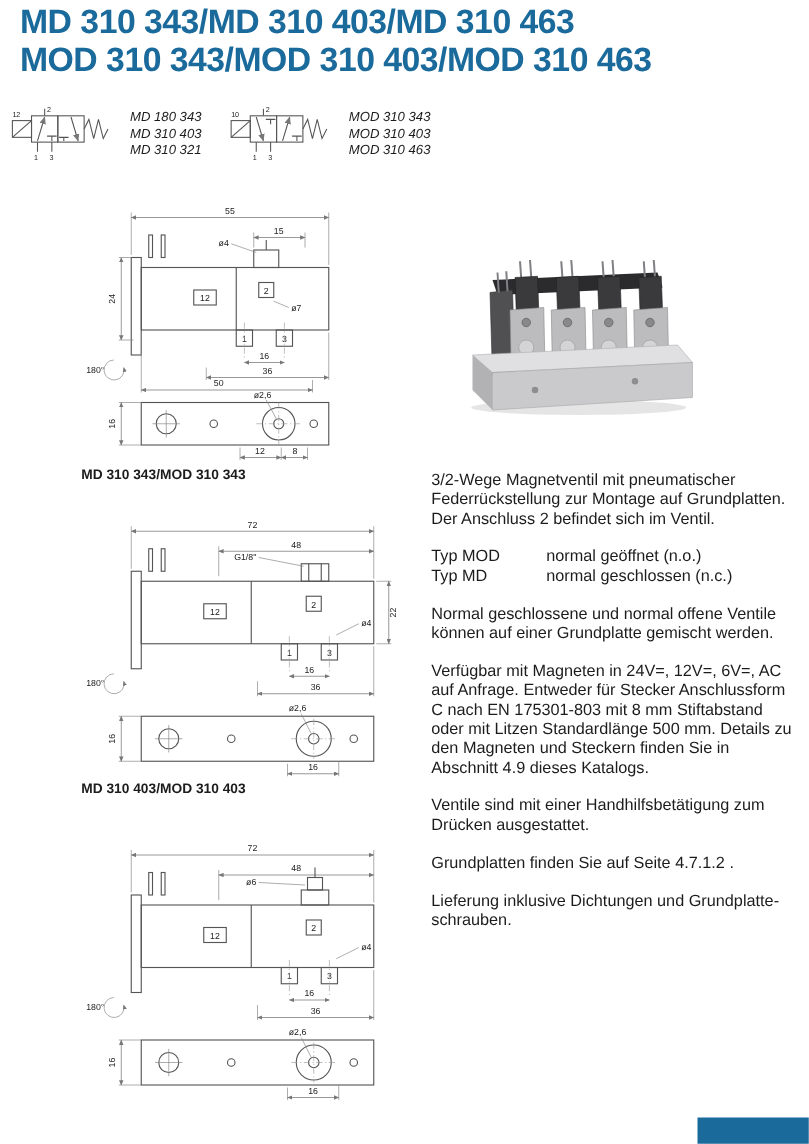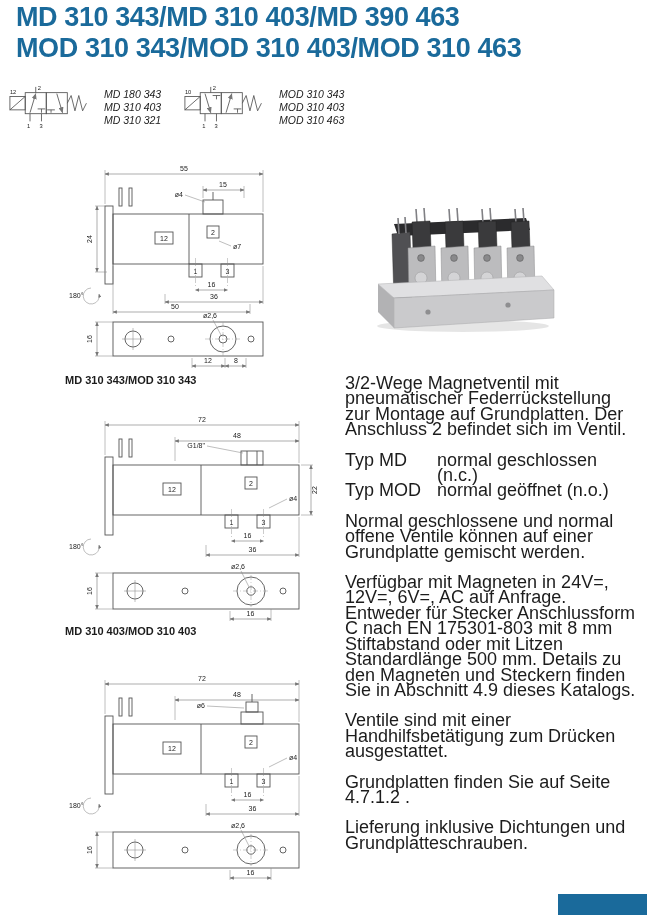--- a/index.html
+++ b/index.html
@@ -26,42 +26,42 @@
   svg text { font-size:7px; fill:#222; stroke:none; font-family:"Liberation Sans",sans-serif; }
   svg text.st { font-size:6px; }
   .ln   { stroke:#555; stroke-width:0.9; fill:none; }
   .thin { stroke:#888; stroke-width:0.55; fill:none; }
   .dim  { stroke:#777; stroke-width:0.6; fill:none; }
   .cl   { stroke:#999; stroke-width:0.5; stroke-dasharray:5 2 1 2; fill:none; }
   
   .photo { position:absolute; left:358px; top:198px; width:205px; height:140px; }
   
   .info { position:absolute; left:345px; top:376px; width:292px;
-          font-size:18px; line-height:15.4px; }
+          font-size:13px; line-height:15.4px; }
   .info p { margin:0 0 15px; }
   .types { margin:0 0 15px; }
   .trow { display:flex; }
   .tl { width:92px; flex:0 0 92px; }
   
   .footer-tab { position:absolute; right:0; bottom:0; width:89px; height:21px;
                 background:var(--accent); }
 </style>
 </head>
 <body>
 
 <svg width="0" height="0" style="position:absolute" aria-hidden="true">
   <defs>
     <marker id="ar" markerWidth="7" markerHeight="6" refX="6.5" refY="3" orient="auto-start-reverse">
       <path d="M0,0 L7,3 L0,6 z" fill="#777"></path>
     </marker>
   </defs>
 </svg>
 
 <div class="title">
-  <div>MD 310 343/MD 310 403/MD 390 463</div>
+  <div>MD 310 343/MD 310 403/MD 310 463</div>
   <div>MOD 310 343/MOD 310 403/MOD 310 463</div>
 </div>
 
 <div class="symgroup" id="symgroup-md">
   <svg width="88" height="50" viewBox="0 0 92 50">
     <text class="st" x="2" y="11">12</text>
     <rect class="ln" x="2" y="14" width="16" height="14"></rect>
     <line class="ln" x1="2" y1="28" x2="18" y2="14"></line>
     <rect class="ln" x="18" y="10" width="22" height="22"></rect>
     <rect class="ln" x="40" y="10" width="22" height="22"></rect>
@@ -370,26 +370,26 @@
     <polygon points="20,86 36,100 36,130 20,114" fill="#b2b2b4"></polygon>
     <circle cx="70" cy="114" r="2.6" fill="#8e8e90"></circle>
     <circle cx="150" cy="107" r="2.6" fill="#8e8e90"></circle>
   </svg>
 </div>
 
 <div class="info">
   <p>3/2-Wege Magnetventil mit pneumatischer Federrückstellung zur Montage auf Grundplatten. Der Anschluss 2 befindet sich im Ventil.</p>
   <div class="types">
     <div class="trow">
+      <span class="tl">Typ MOD</span>
+      <span class="tv">normal geöffnet (n.o.)</span>
+    </div>
+    <div class="trow">
       <span class="tl">Typ MD</span>
       <span class="tv">normal geschlossen (n.c.)</span>
-    </div>
-    <div class="trow">
-      <span class="tl">Typ MOD</span>
-      <span class="tv">normal geöffnet (n.o.)</span>
     </div>
   </div>
   <p>Normal geschlossene und normal offene Ventile können auf einer Grundplatte gemischt werden.</p>
   <p>Verfügbar mit Magneten in 24V=, 12V=, 6V=, AC auf Anfrage. Entweder für Stecker Anschlussform C nach EN 175301-803 mit 8 mm Stiftabstand oder mit Litzen Standardlänge 500 mm. Details zu den Magneten und Steckern finden Sie in Abschnitt 4.9 dieses Katalogs.</p>
   <p>Ventile sind mit einer Handhilfsbetätigung zum Drücken ausgestattet.</p>
   <p>Grundplatten finden Sie auf Seite 4.7.1.2 .</p>
   <p>Lieferung inklusive Dichtungen und Grundplatte­schrauben.</p>
 </div>
 
 <div class="footer-tab"></div>

